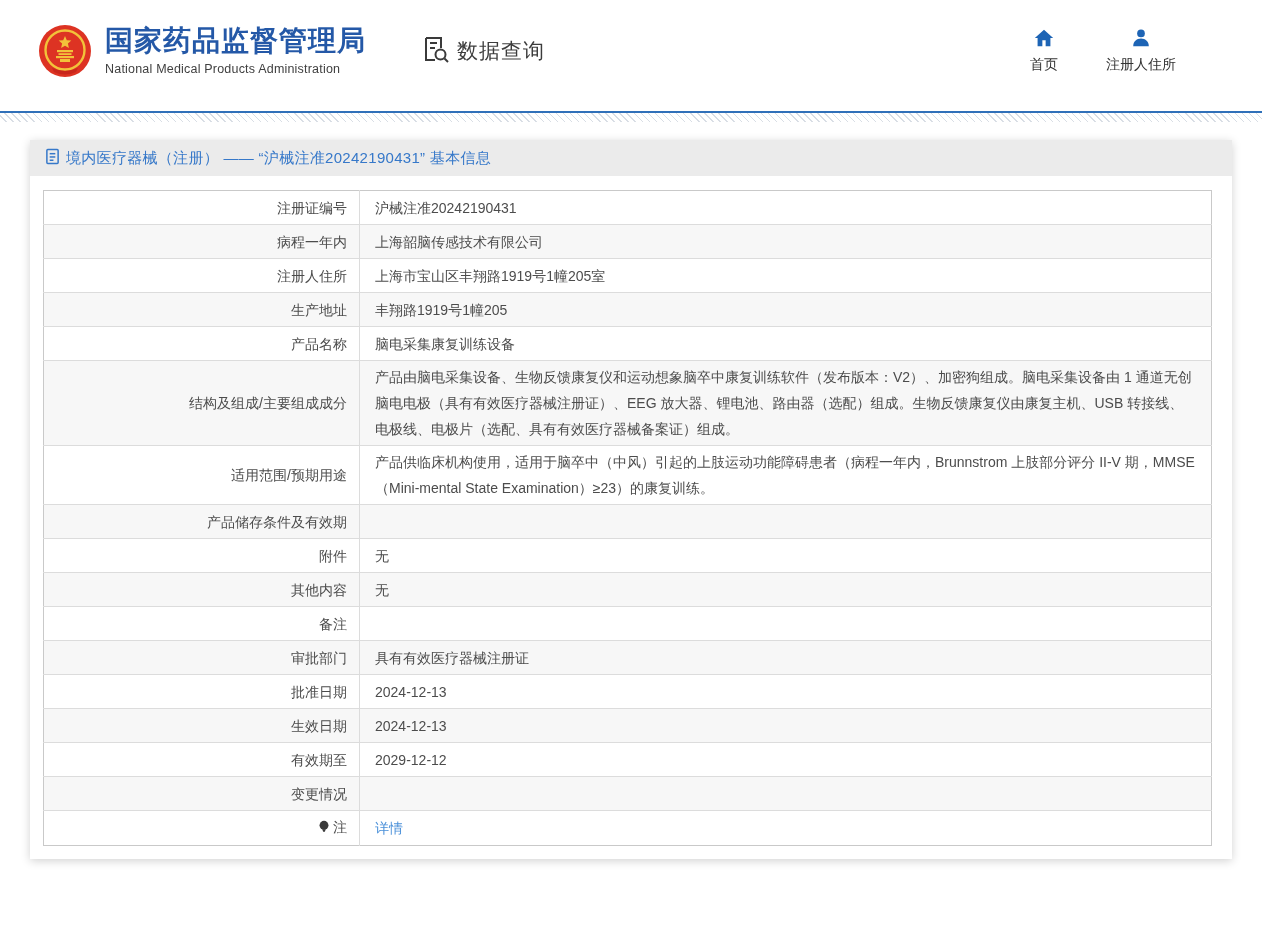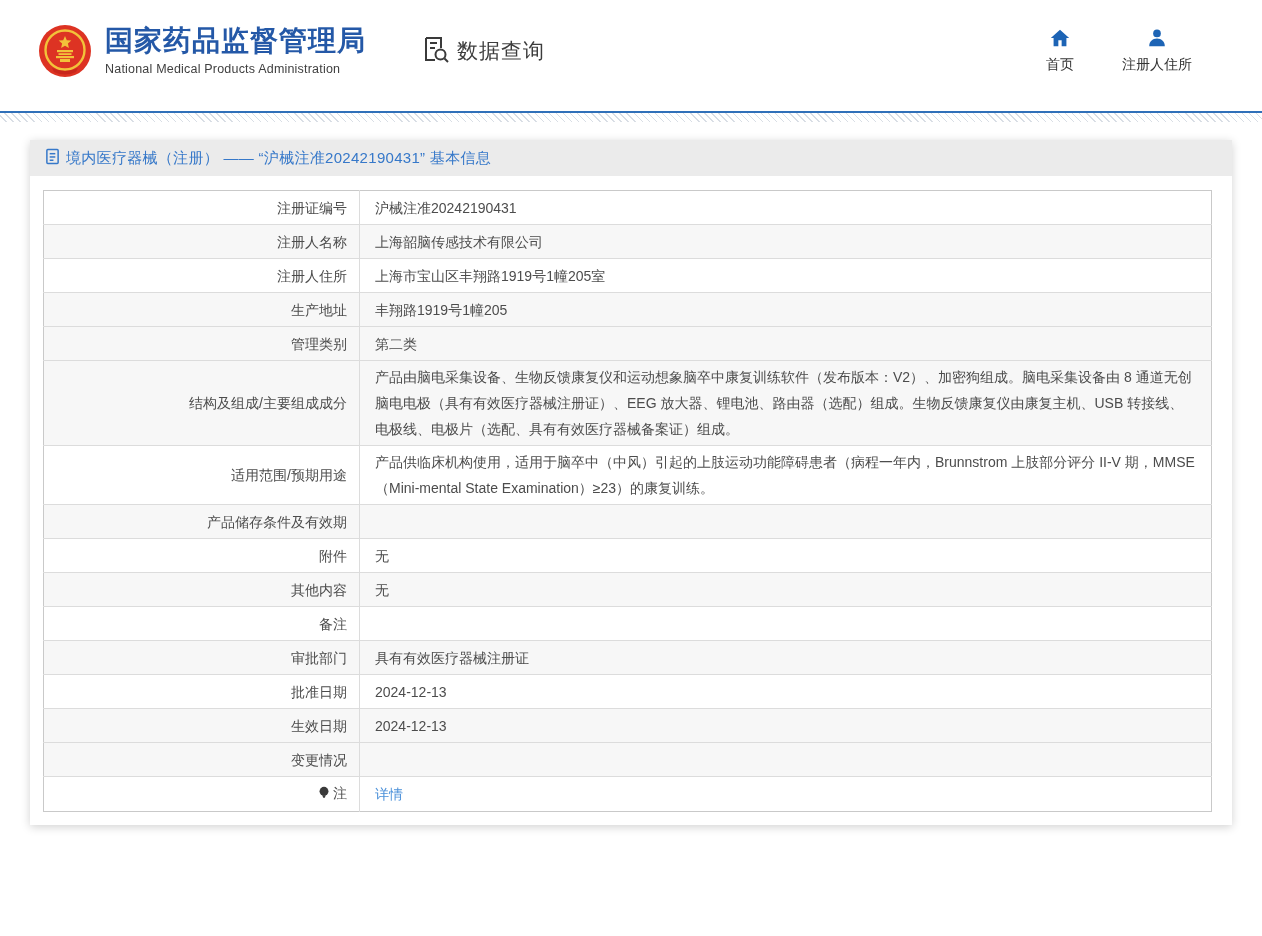--- a/index.html
+++ b/index.html
@@ -6,21 +6,21 @@
   html,body { width:1262px; background:#ffffff; font-family:"Liberation Sans","DejaVu Sans",sans-serif; color:#4c4c4c; }
 
   
   .header { height:111px; display:flex; align-items:center; padding:0 40px 10px 38px; background:#fff; }
   .logo { width:54px; height:54px; flex:0 0 auto; cursor:pointer; }
   .brand { margin-left:13px; }
   .brand-zh { font-size:28px; font-weight:bold; color:#2458a7; letter-spacing:1px; line-height:1.15; }
   .brand-en { font-size:12.5px; color:#404040; margin-top:4px; letter-spacing:.2px; }
   .query { display:flex; align-items:center; margin-left:56px; cursor:pointer; }
   .query-text { font-size:21px; color:#3c3c3c; margin-left:7px; letter-spacing:1px; }
-  .top-nav { margin-left:auto; display:flex; gap:48px; margin-right:30px; }
+  .top-nav { margin-left:auto; display:flex; gap:48px; margin-right:46px; }
   .nav-item { display:flex; flex-direction:column; align-items:center; cursor:pointer; text-decoration:none; }
   .nav-item .ico { height:22px; display:flex; align-items:flex-end; }
   .nav-item .lbl { font-size:14px; color:#333; margin-top:7px; white-space:nowrap; }
 
   
   .divider { border-top:2px solid #3070b9; height:11px;
     background:repeating-linear-gradient(45deg, transparent 0 4px, #d9dee5 4px 5px);
     background-color:#fff; }
 
   
@@ -115,38 +115,38 @@
     </div>
 
     <div class="tbl-wrap">
       <table>
         <tbody id="info-tbody">
             <tr>
               <th><span>注册证编号</span></th>
               <td>沪械注准20242190431</td>
             </tr>
             <tr class="alt">
-              <th><span>注册人名称</span></th>
+              <th><span>病程一年内</span></th>
               <td>上海韶脑传感技术有限公司</td>
             </tr>
             <tr>
               <th><span>注册人住所</span></th>
               <td>上海市宝山区丰翔路1919号1幢205室</td>
             </tr>
             <tr class="alt">
               <th><span>生产地址</span></th>
               <td>丰翔路1919号1幢205</td>
             </tr>
-            <tr class="alt">
-              <th><span>管理类别</span></th>
-              <td>第二类</td>
+            <tr>
+              <th><span>产品名称</span></th>
+              <td>脑电采集康复训练设备</td>
             </tr>
             <tr class="alt">
               <th><span>结构及组成/主要组成成分</span></th>
-              <td>产品由脑电采集设备、生物反馈康复仪和运动想象脑卒中康复训练软件（发布版本：V2）、加密狗组成。脑电采集设备由 8 通道无创脑电电极（具有有效医疗器械注册证）、EEG 放大器、锂电池、路由器（选配）组成。生物反馈康复仪由康复主机、USB 转接线、电极线、电极片（选配、具有有效医疗器械备案证）组成。</td>
+              <td>产品由脑电采集设备、生物反馈康复仪和运动想象脑卒中康复训练软件（发布版本：V2）、加密狗组成。脑电采集设备由 1 通道无创脑电电极（具有有效医疗器械注册证）、EEG 放大器、锂电池、路由器（选配）组成。生物反馈康复仪由康复主机、USB 转接线、电极线、电极片（选配、具有有效医疗器械备案证）组成。</td>
             </tr>
             <tr>
               <th><span>适用范围/预期用途</span></th>
               <td>产品供临床机构使用，适用于脑卒中（中风）引起的上肢运动功能障碍患者（病程一年内，Brunnstrom 上肢部分评分 II-V 期，MMSE（Mini-mental State Examination）≥23）的康复训练。</td>
             </tr>
             <tr class="alt">
               <th><span>产品储存条件及有效期</span></th>
               <td></td>
             </tr>
             <tr>
@@ -166,20 +166,24 @@
               <td>具有有效医疗器械注册证</td>
             </tr>
             <tr>
               <th><span>批准日期</span></th>
               <td>2024-12-13</td>
             </tr>
             <tr class="alt">
               <th><span>生效日期</span></th>
               <td>2024-12-13</td>
             </tr>
+            <tr>
+              <th><span>有效期至</span></th>
+              <td>2029-12-12</td>
+            </tr>
             <tr class="alt">
               <th><span>变更情况</span></th>
               <td></td>
             </tr>
             <tr>
               <th><span class="note-ico"><svg viewBox="0 0 14 16" width="12" height="14" fill="#3a3a3a">
                     <circle cx="7" cy="6" r="5.2"></circle>
                     <path d="M5 10.5 h4 l-1 3 h-2 z"></path>
                   </svg></span><span>注</span></th>
               <td><a>详情</a></td>

